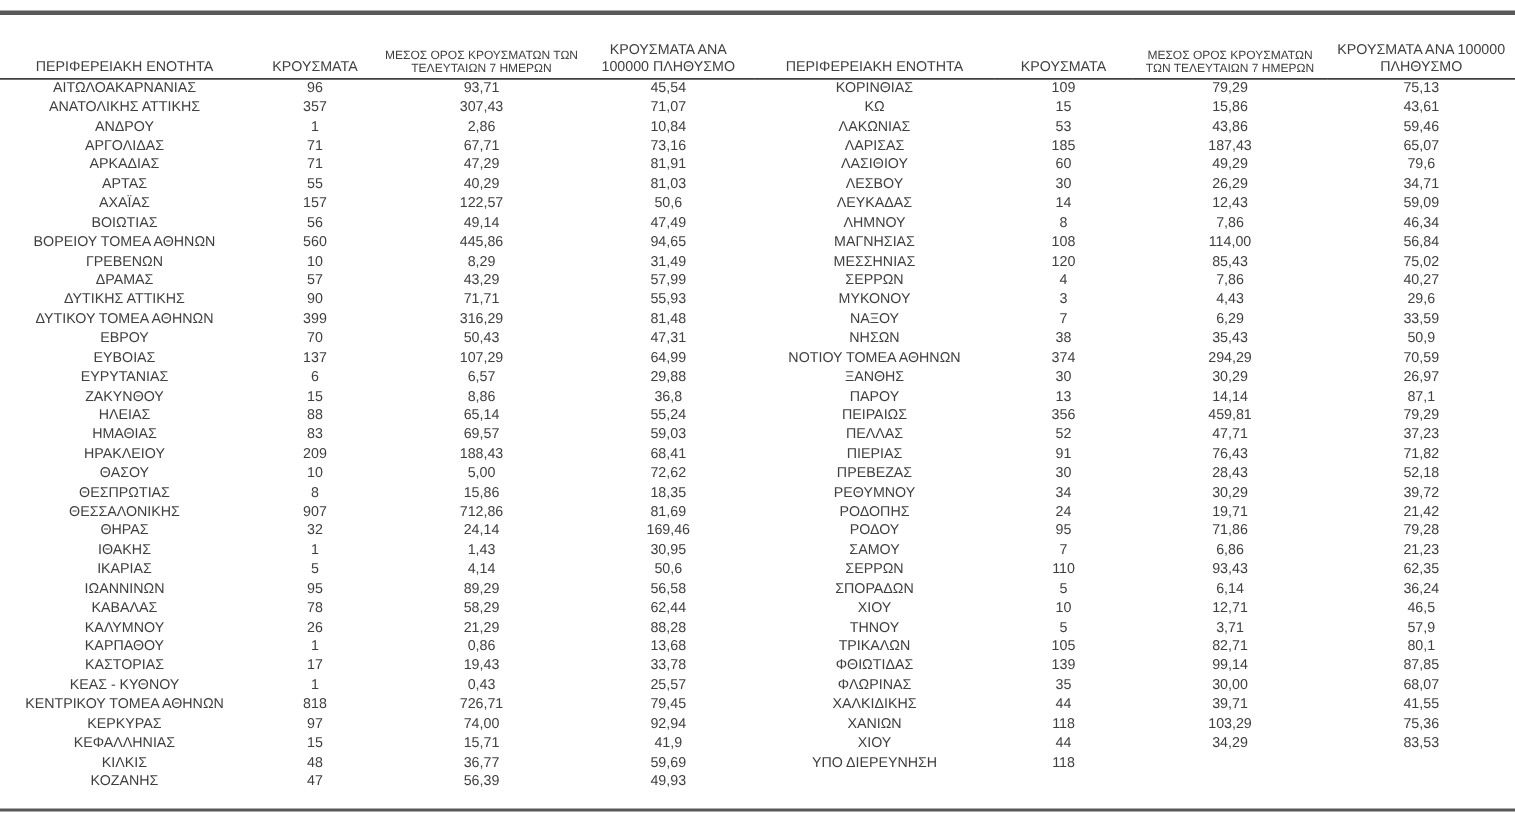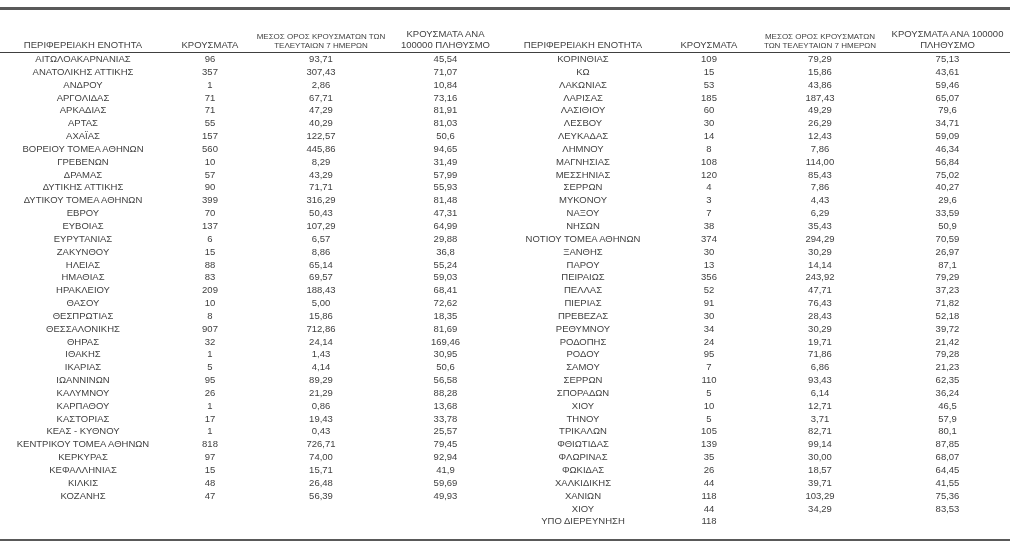--- a/index.html
+++ b/index.html
@@ -96,20 +96,26 @@
             <td>40,29</td>
             <td>81,03</td>
           </tr>
           <tr>
             <td>ΑΧΑΪΑΣ</td>
             <td>157</td>
             <td>122,57</td>
             <td>50,6</td>
           </tr>
           <tr>
+            <td>ΒΟΙΩΤΙΑΣ</td>
+            <td>56</td>
+            <td>49,14</td>
+            <td>47,49</td>
+          </tr>
+          <tr>
             <td>ΒΟΡΕΙΟΥ ΤΟΜΕΑ ΑΘΗΝΩΝ</td>
             <td>560</td>
             <td>445,86</td>
             <td>94,65</td>
           </tr>
           <tr>
             <td>ΓΡΕΒΕΝΩΝ</td>
             <td>10</td>
             <td>8,29</td>
             <td>31,49</td>
@@ -210,20 +216,26 @@
             <td>4,14</td>
             <td>50,6</td>
           </tr>
           <tr>
             <td>ΙΩΑΝΝΙΝΩΝ</td>
             <td>95</td>
             <td>89,29</td>
             <td>56,58</td>
           </tr>
           <tr>
+            <td>ΚΑΒΑΛΑΣ</td>
+            <td>78</td>
+            <td>58,29</td>
+            <td>62,44</td>
+          </tr>
+          <tr>
             <td>ΚΑΛΥΜΝΟΥ</td>
             <td>26</td>
             <td>21,29</td>
             <td>88,28</td>
           </tr>
           <tr>
             <td>ΚΑΡΠΑΘΟΥ</td>
             <td>1</td>
             <td>0,86</td>
             <td>13,68</td>
@@ -254,21 +266,21 @@
           </tr>
           <tr>
             <td>ΚΕΦΑΛΛΗΝΙΑΣ</td>
             <td>15</td>
             <td>15,71</td>
             <td>41,9</td>
           </tr>
           <tr>
             <td>ΚΙΛΚΙΣ</td>
             <td>48</td>
-            <td>26,48</td>
+            <td>36,77</td>
             <td>59,69</td>
           </tr>
           <tr>
             <td>ΚΟΖΑΝΗΣ</td>
             <td>47</td>
             <td>56,39</td>
             <td>49,93</td>
           </tr>
         </tbody>
     </table>
@@ -387,21 +399,21 @@
           </tr>
           <tr>
             <td>ΠΑΡΟΥ</td>
             <td>13</td>
             <td>14,14</td>
             <td>87,1</td>
           </tr>
           <tr>
             <td>ΠΕΙΡΑΙΩΣ</td>
             <td>356</td>
-            <td>243,92</td>
+            <td>459,81</td>
             <td>79,29</td>
           </tr>
           <tr>
             <td>ΠΕΛΛΑΣ</td>
             <td>52</td>
             <td>47,71</td>
             <td>37,23</td>
           </tr>
           <tr>
             <td>ΠΙΕΡΙΑΣ</td>
@@ -475,26 +487,20 @@
             <td>99,14</td>
             <td>87,85</td>
           </tr>
           <tr>
             <td>ΦΛΩΡΙΝΑΣ</td>
             <td>35</td>
             <td>30,00</td>
             <td>68,07</td>
           </tr>
           <tr>
-            <td>ΦΩΚΙΔΑΣ</td>
-            <td>26</td>
-            <td>18,57</td>
-            <td>64,45</td>
-          </tr>
-          <tr>
             <td>ΧΑΛΚΙΔΙΚΗΣ</td>
             <td>44</td>
             <td>39,71</td>
             <td>41,55</td>
           </tr>
           <tr>
             <td>ΧΑΝΙΩΝ</td>
             <td>118</td>
             <td>103,29</td>
             <td>75,36</td>

